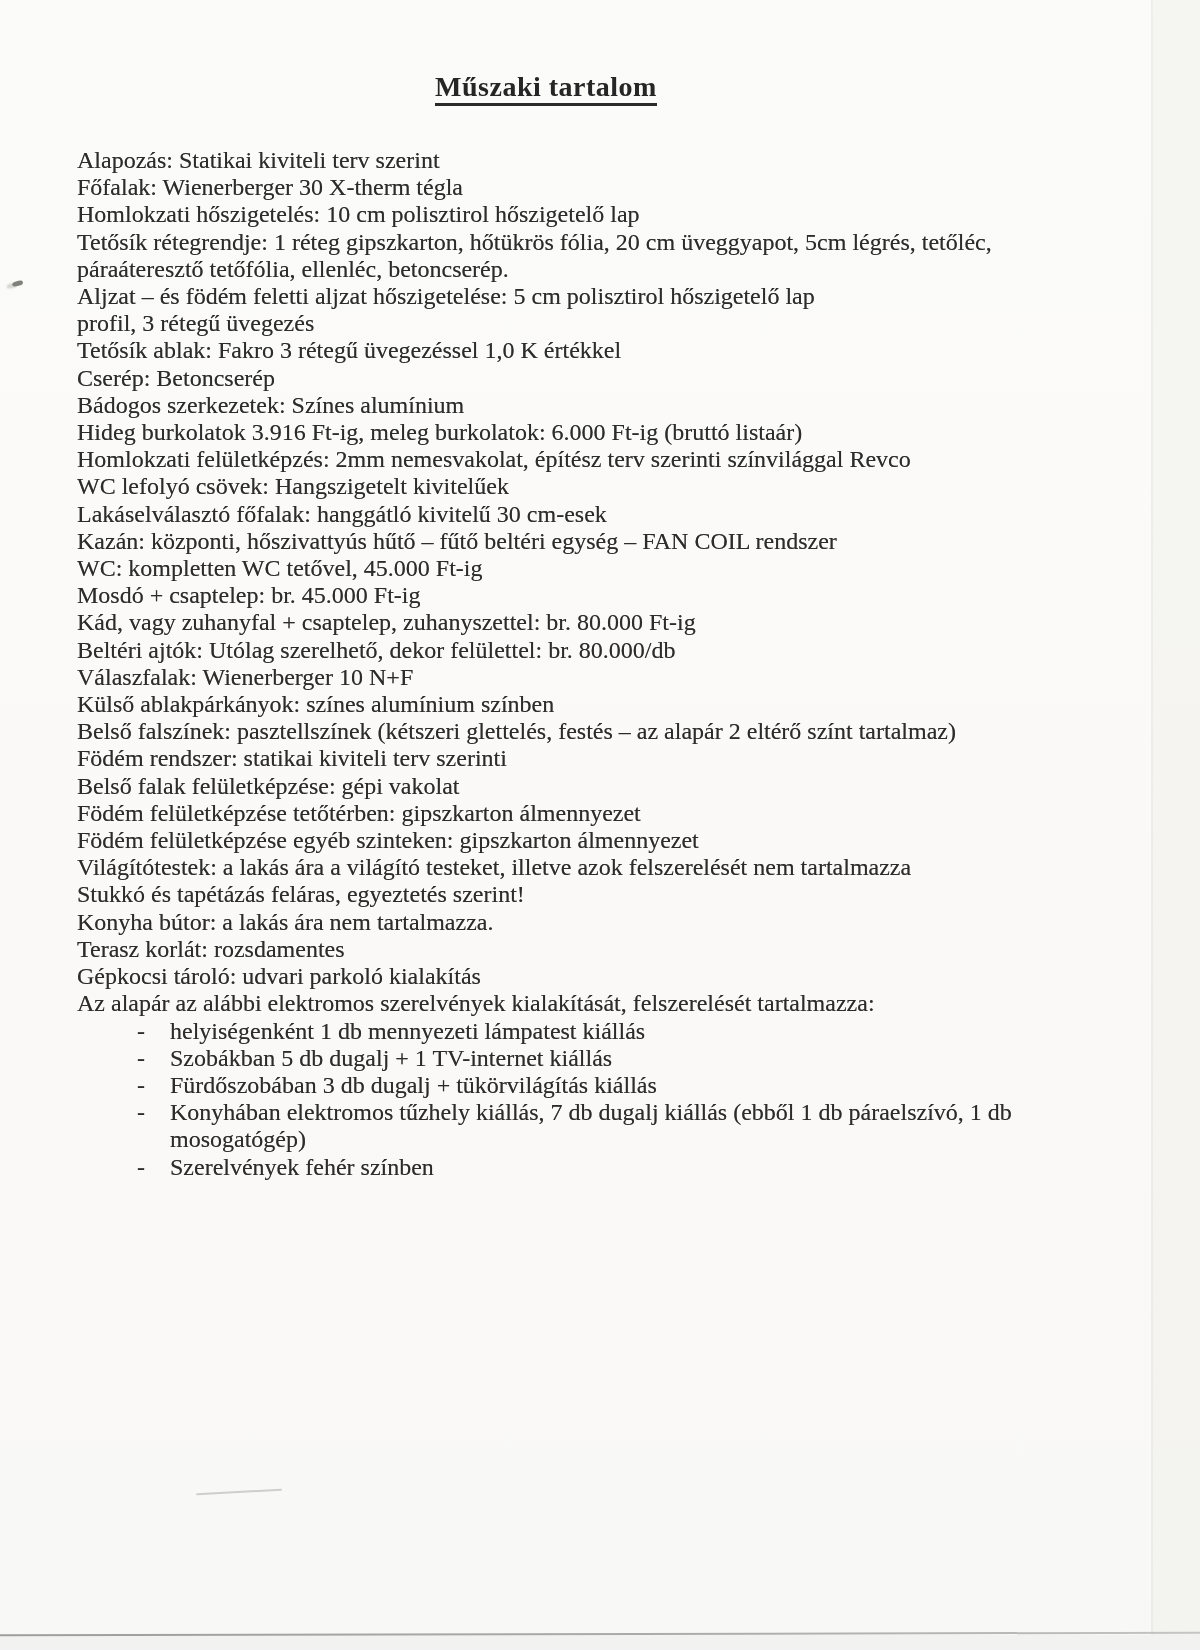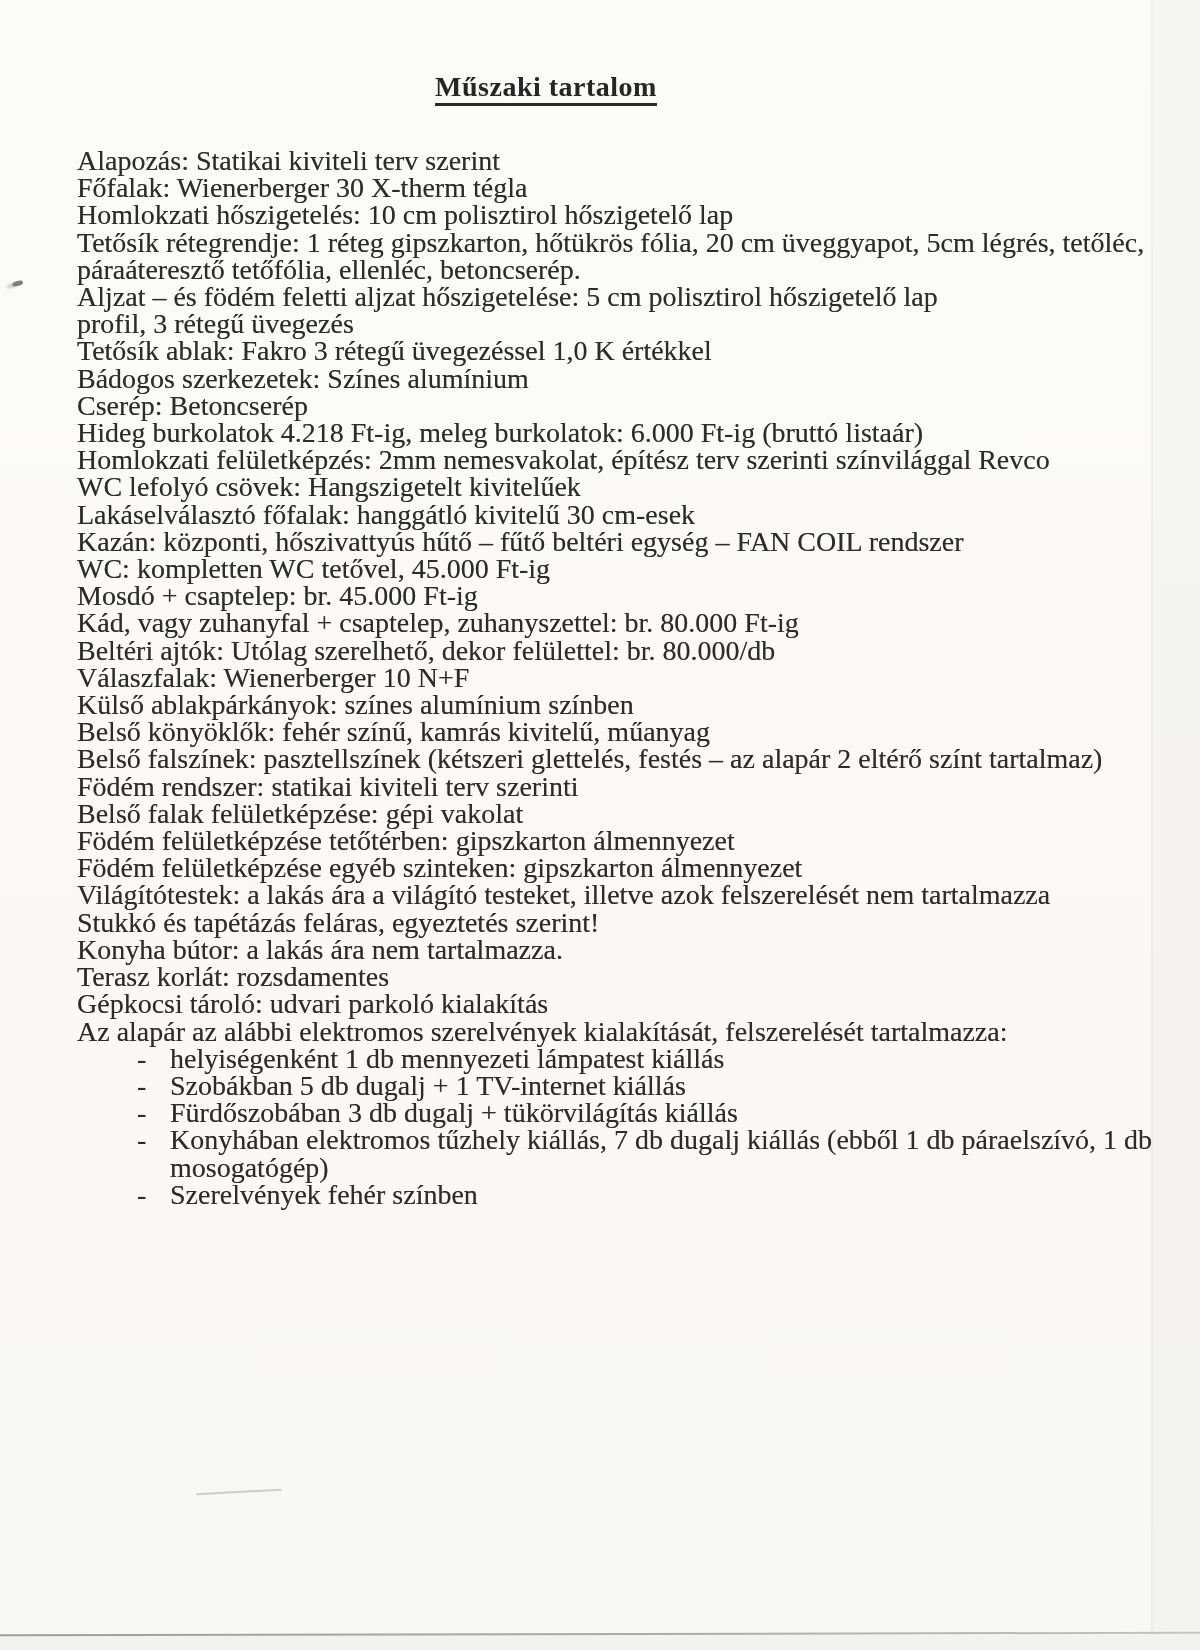--- a/index.html
+++ b/index.html
@@ -34,21 +34,21 @@
   }
   .title-row .underlined {
     border-bottom: 3px solid #2a2a2a;
     padding-bottom: 1px;
   }
   .text-block {
     position: absolute;
     top: 147px;
     left: 77px;
     width: 938px;
-    font-size: 28px;
+    font-size: 24px;
     line-height: 27.2px;
     color: #2c2c2c;
     text-shadow: 0 0 0.5px rgba(45,45,45,0.55);
   }
   .line {
     white-space: nowrap;
   }
   .line.bullet {
     padding-left: 60px;
   }
@@ -126,34 +126,33 @@
 
   <div class="text-block">
       <div class="line">Alapozás: Statikai kiviteli terv szerint</div>
       <div class="line">Főfalak: Wienerberger 30 X-therm tégla</div>
       <div class="line">Homlokzati hőszigetelés: 10 cm polisztirol hőszigetelő lap</div>
       <div class="line">Tetősík rétegrendje: 1 réteg gipszkarton, hőtükrös fólia, 20 cm üveggyapot, 5cm légrés, tetőléc,</div>
       <div class="line">páraáteresztő tetőfólia, ellenléc, betoncserép.</div>
       <div class="line">Aljzat – és födém feletti aljzat hőszigetelése: 5 cm polisztirol hőszigetelő lap</div>
       <div class="line">profil, 3 rétegű üvegezés</div>
       <div class="line">Tetősík ablak: Fakro 3 rétegű üvegezéssel 1,0 K értékkel</div>
+      <div class="line">Cserép: Betoncserép</div>
       <div class="line">Bádogos szerkezetek: Színes alumínium</div>
-      <div class="line">Cserép: Betoncserép</div>
-      <div class="line">Hideg burkolatok 4.218 Ft-ig, meleg burkolatok: 6.000 Ft-ig (bruttó listaár)</div>
+      <div class="line">Hideg burkolatok 3.916 Ft-ig, meleg burkolatok: 6.000 Ft-ig (bruttó listaár)</div>
       <div class="line">Homlokzati felületképzés: 2mm nemesvakolat, építész terv szerinti színvilággal Revco</div>
       <div class="line">WC lefolyó csövek: Hangszigetelt kivitelűek</div>
       <div class="line">Lakáselválasztó főfalak: hanggátló kivitelű 30 cm-esek</div>
       <div class="line">Kazán: központi, hőszivattyús hűtő – fűtő beltéri egység – FAN COIL rendszer</div>
       <div class="line">WC: kompletten WC tetővel, 45.000 Ft-ig</div>
       <div class="line">Mosdó + csaptelep: br. 45.000 Ft-ig</div>
       <div class="line">Kád, vagy zuhanyfal + csaptelep, zuhanyszettel: br. 80.000 Ft-ig</div>
       <div class="line">Beltéri ajtók: Utólag szerelhető, dekor felülettel: br. 80.000/db</div>
       <div class="line">Válaszfalak: Wienerberger 10 N+F</div>
       <div class="line">Külső ablakpárkányok: színes alumínium színben</div>
-      <div class="line">Belső könyöklők: fehér színű, kamrás kivitelű, műanyag</div>
       <div class="line">Belső falszínek: pasztellszínek (kétszeri glettelés, festés – az alapár 2 eltérő színt tartalmaz)</div>
       <div class="line">Födém rendszer: statikai kiviteli terv szerinti</div>
       <div class="line">Belső falak felületképzése: gépi vakolat</div>
       <div class="line">Födém felületképzése tetőtérben: gipszkarton álmennyezet</div>
       <div class="line">Födém felületképzése egyéb szinteken: gipszkarton álmennyezet</div>
       <div class="line">Világítótestek: a lakás ára a világító testeket, illetve azok felszerelését nem tartalmazza</div>
       <div class="line">Stukkó és tapétázás feláras, egyeztetés szerint!</div>
       <div class="line">Konyha bútor: a lakás ára nem tartalmazza.</div>
       <div class="line">Terasz korlát: rozsdamentes</div>
       <div class="line">Gépkocsi tároló: udvari parkoló kialakítás</div>

